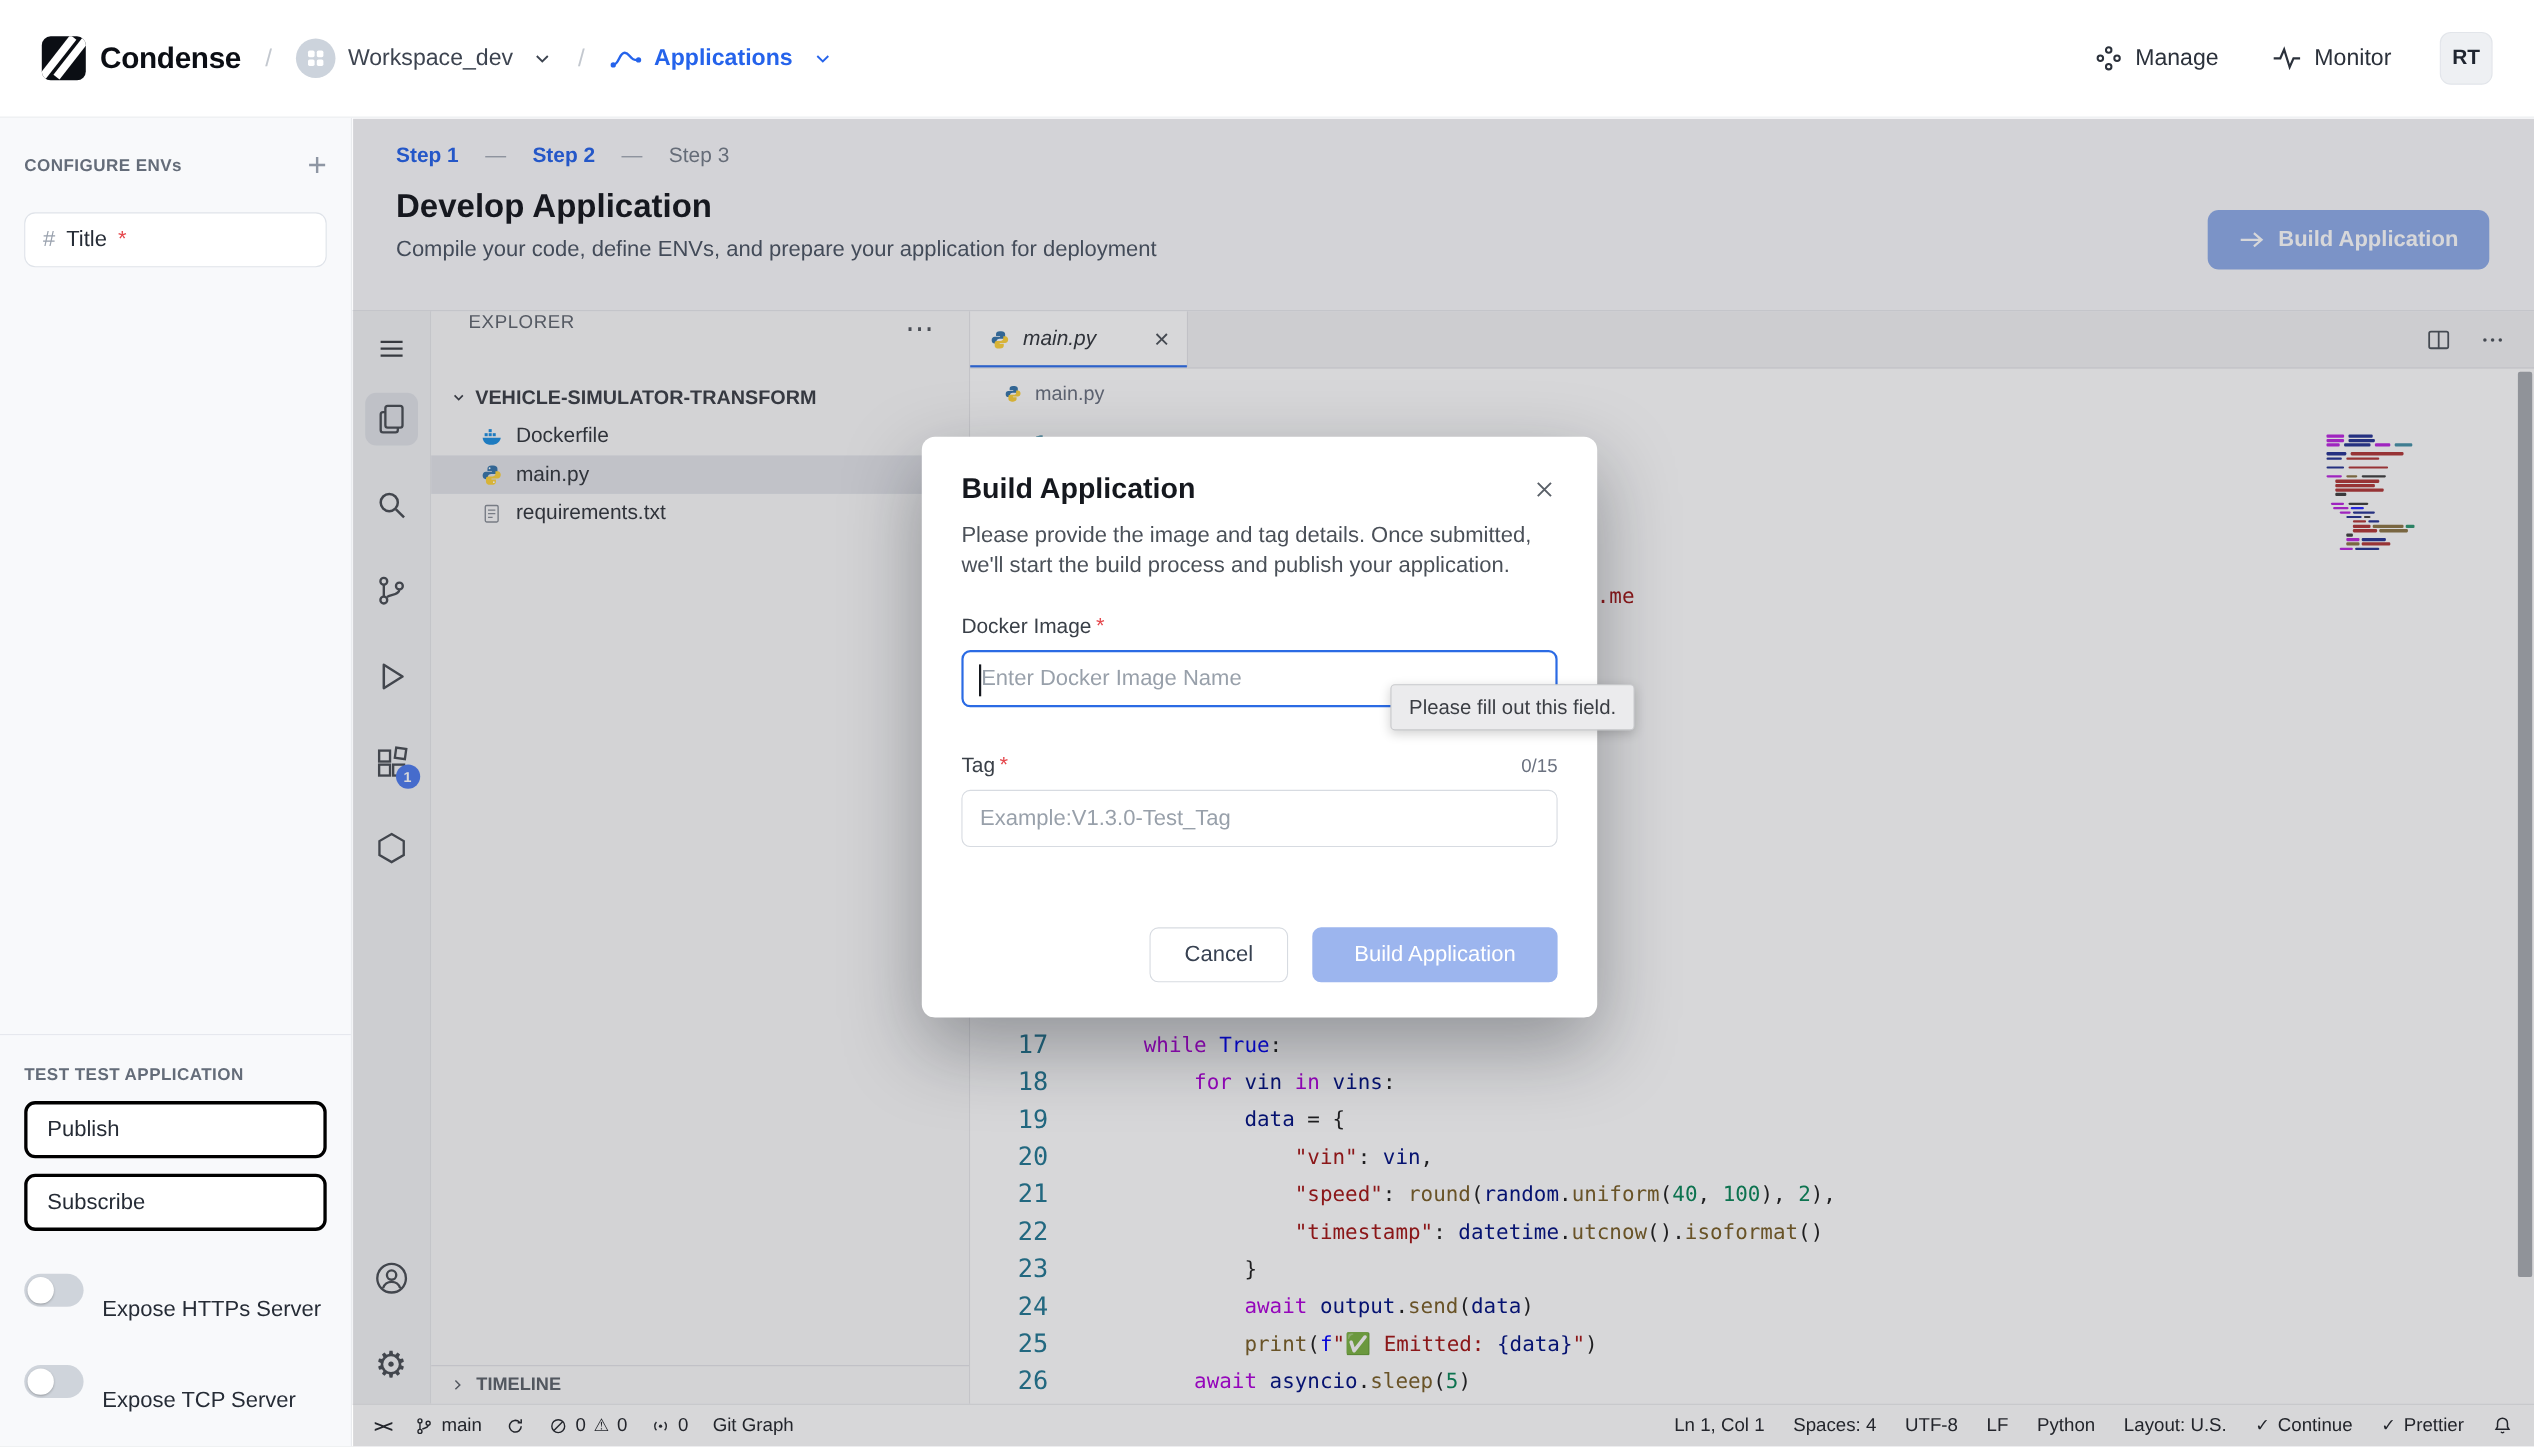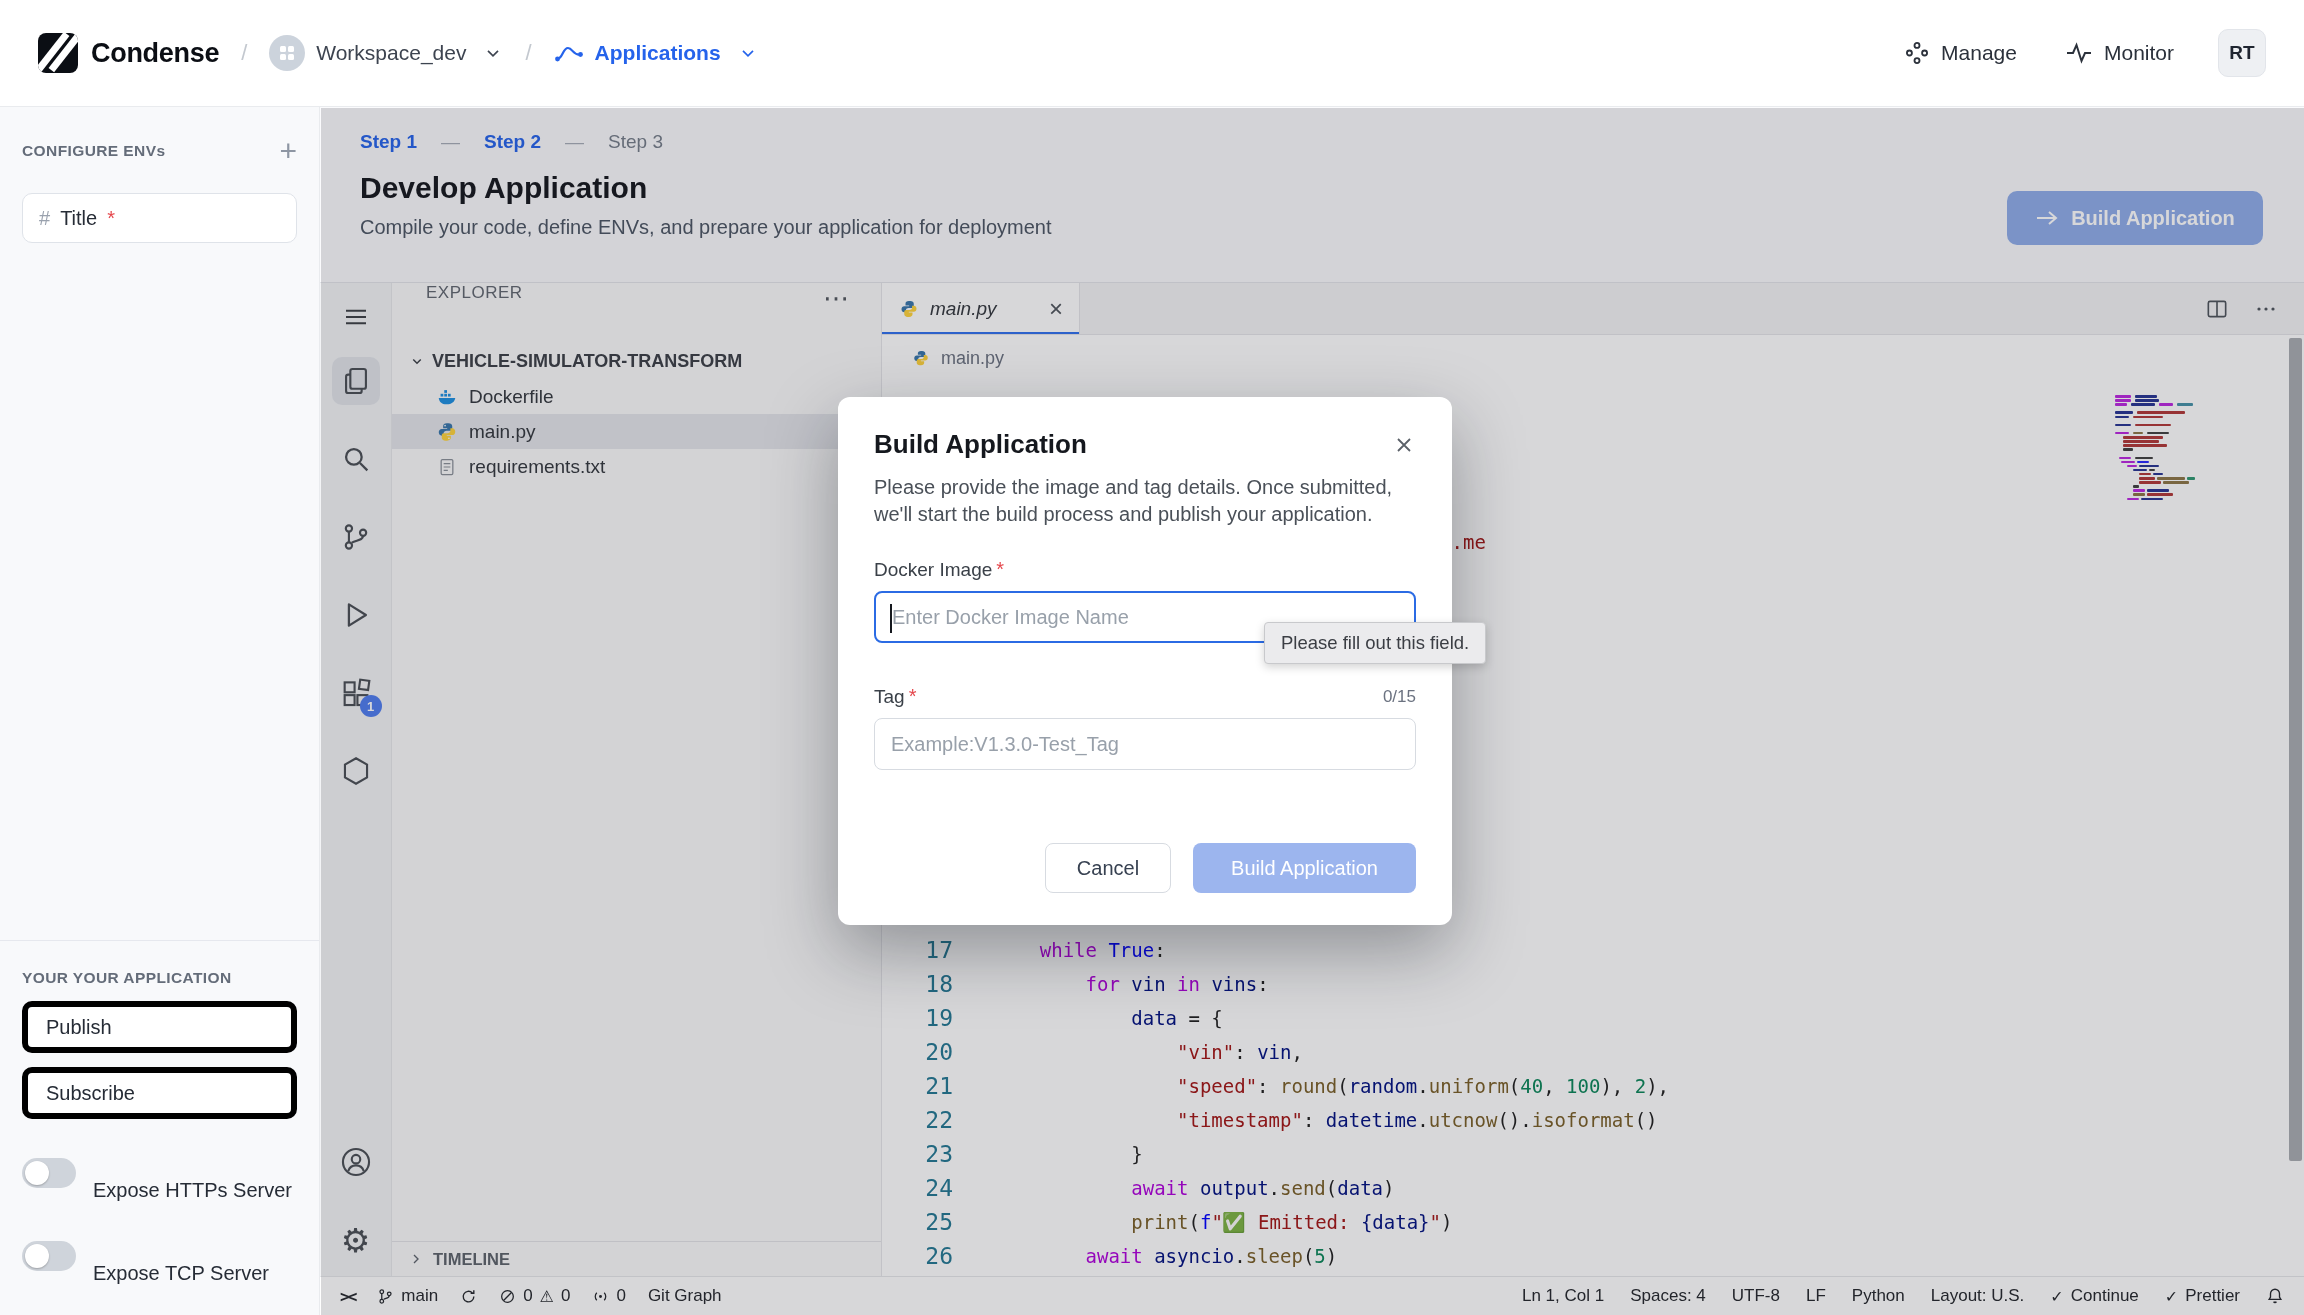--- a/index.html
+++ b/index.html
@@ -32,21 +32,21 @@
   .side-head { display:flex; align-items:center; }
   .side-caps { font-size:15.5px; font-weight:700; letter-spacing:.4px; color:#646c79; }
   .plus-btn { margin-left:auto; font-size:30px; font-weight:400; color:#8e96a3; line-height:20px; cursor:pointer; }
   .title-input { margin-top:32px; height:50px; background:#fff; border:1px solid #dfe3e9; border-radius:10px; display:flex; align-items:center; gap:10px; padding:0 16px; cursor:text; }
   .title-input .hash { color:#9aa2ae; font-size:20px; }
   .title-input .val { color:#262c36; font-size:20px; }
   .req { color:#e5484d; font-size:20px; }
   .side-bottom { position:absolute; left:0; right:0; bottom:0; padding:0 22px 30px; }
   .side-divider { border-top:1px solid #e6e8ee; margin:0 -22px; }
   .side-bottom .side-caps { margin-top:28px; }
-  .side-row-btn { margin-top:14px; height:52px; background:#fff; border:6px solid #000000; border-radius:10px; display:flex; align-items:center; padding:0 18px; font-size:20px; color:#262c36; cursor:pointer; }
+  .side-row-btn { margin-top:14px; height:52px; background:#fff; border:3px solid #000000; border-radius:10px; display:flex; align-items:center; padding:0 18px; font-size:20px; color:#262c36; cursor:pointer; }
   .toggle-row { display:flex; align-items:center; gap:17px; margin-top:24px; }
   .toggle-row:first-of-type { margin-top:58px; }
   .toggle { width:54px; height:30px; border-radius:15px; background:#cfd4db; position:relative; flex:0 0 54px; cursor:pointer; }
   .toggle .knob { position:absolute; top:3px; left:3px; width:24px; height:24px; border-radius:50%; background:#fff; box-shadow:0 1px 2px rgba(0,0,0,.25); }
   .toggle-label { font-size:20px; color:#262c36;margin-top:36px; }
 
   
   .main { flex:1; display:flex; flex-direction:column; min-width:0; background:#fbfbfd; }
   .main-head { flex:0 0 175px; position:relative; padding:24px 40px 0; }
   .steps { display:flex; align-items:center; gap:24px; font-size:19px; }
@@ -210,21 +210,21 @@
         <span class="side-caps">CONFIGURE ENVs</span>
         <span class="plus-btn">+</span>
       </div>
       <div class="title-input">
         <span class="hash">#</span>
         <span class="val">Title</span>
         <span class="req">*</span>
       </div>
       <div class="side-bottom">
         <div class="side-divider"></div>
-        <div class="side-caps">YOUR YOUR APPLICATION</div>
+        <div class="side-caps">TEST TEST APPLICATION</div>
         <div class="side-row-btn">Publish</div>
         <div class="side-row-btn">Subscribe</div>
         <div class="toggle-row">
           <span class="toggle">
               <span class="knob"></span>
             </span>
           <span class="toggle-label">Expose HTTPs Server</span>
         </div>
         <div class="toggle-row">
           <span class="toggle">

